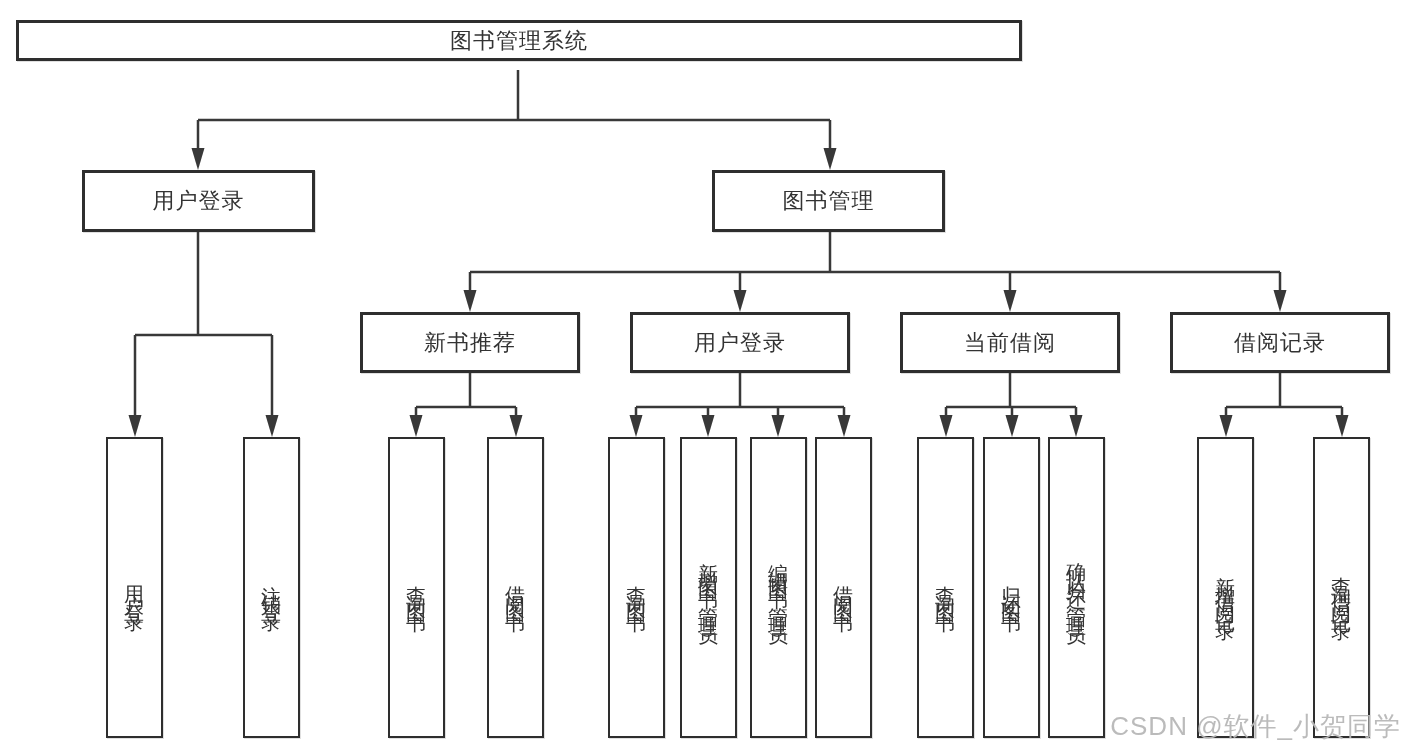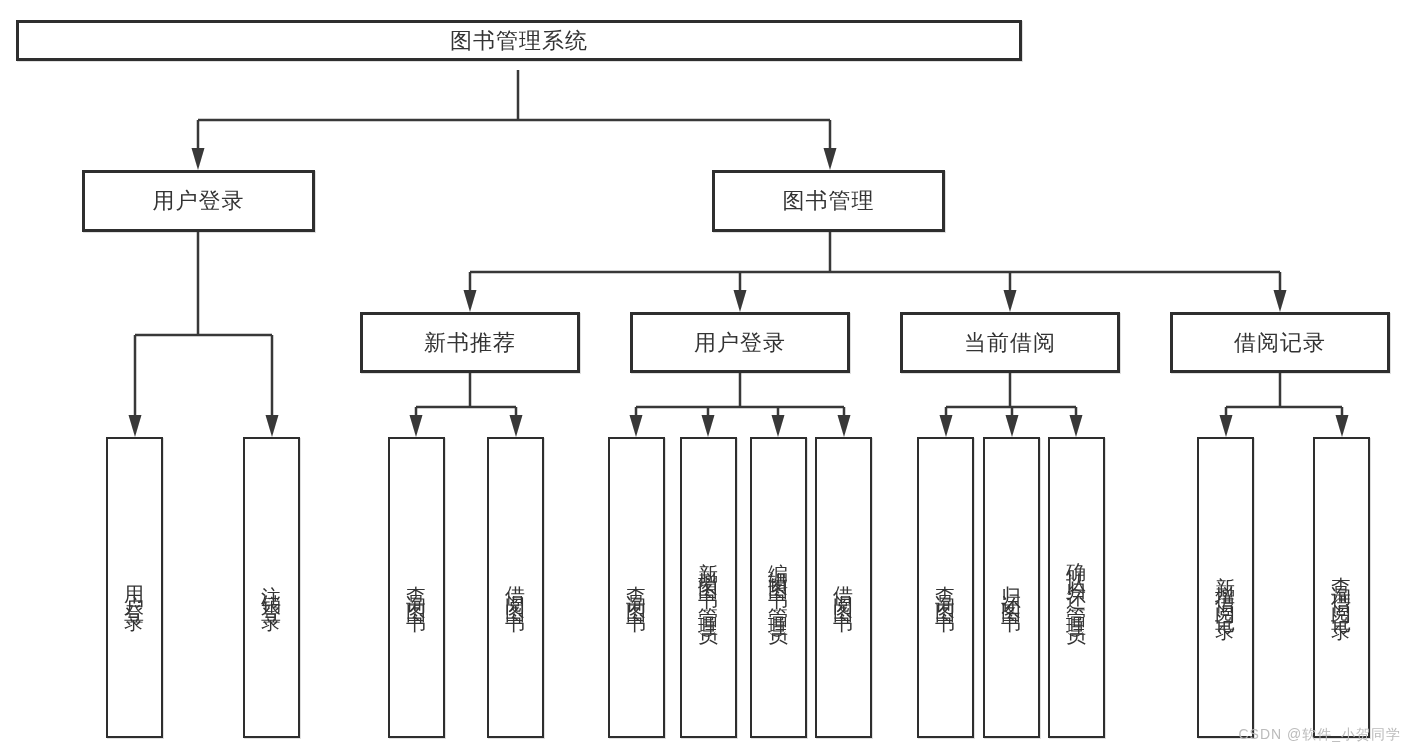--- a/index.html
+++ b/index.html
@@ -14,21 +14,21 @@
   }
   .node .lbl{font-size:22px;letter-spacing:1px;color:#333333;white-space:nowrap;}
   .node.v{border-width:2.5px;}
   .node.v .lbl{
     writing-mode:vertical-rl;text-orientation:mixed;
     font-size:20px;letter-spacing:9px;line-height:1;white-space:normal;
   }
   svg.wires{position:absolute;left:0;top:0;pointer-events:none;}
   .watermark{
     position:absolute;right:4px;bottom:3px;z-index:10;
-    font-size:14px;color:rgba(183,183,183,0.95);letter-spacing:1px;white-space:nowrap;
+    font-size:26px;color:rgba(183,183,183,0.95);letter-spacing:1px;white-space:nowrap;
   }
 </style>
 </head>
 <body>
 
 <div class="canvas">
 
   <div class="node h" style="left:16px;top:20px;width:1006px;height:41px">
     <span class="lbl">图书管理系统</span>
   </div>

